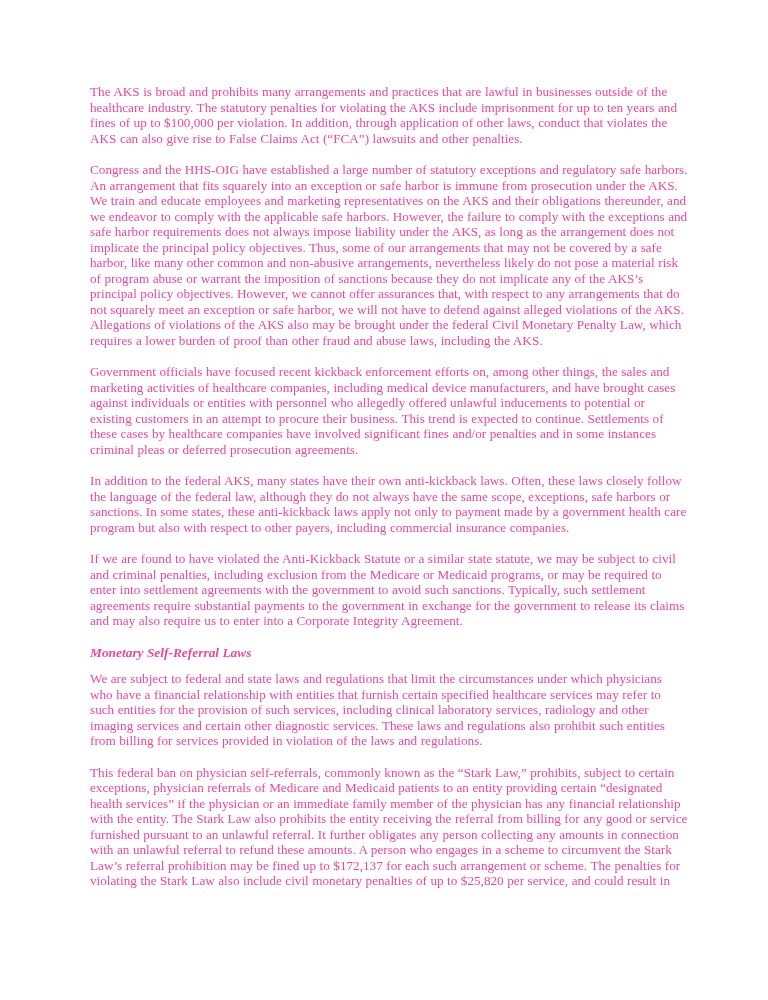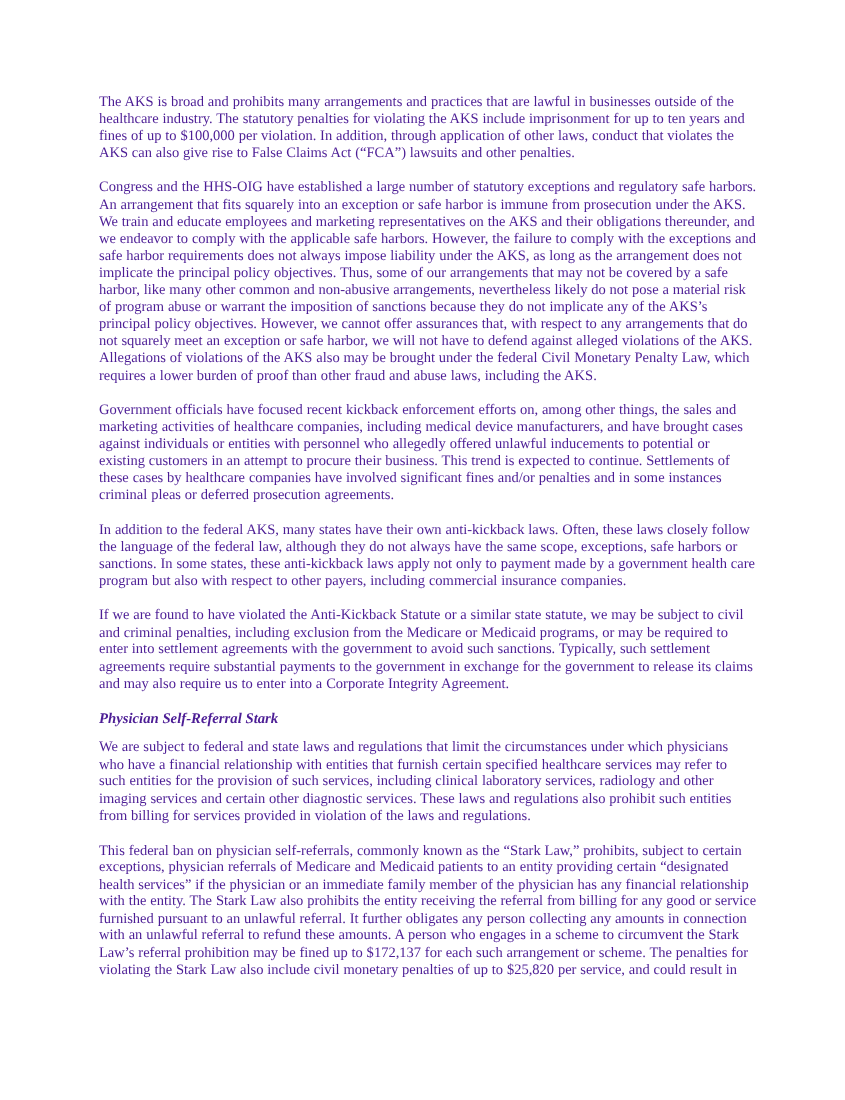--- a/index.html
+++ b/index.html
@@ -5,21 +5,21 @@
   html, body {
     margin: 0;
     padding: 0;
     background: #ffffff;
   }
   .page {
     position: relative;
     width: 768px;
     height: 1000px;
     background: #ffffff;
-    color: #4c1d95;
+    color: #ec4899;
     font-family: "Liberation Serif", "DejaVu Serif", serif;
     overflow: hidden;
   }
   .content {
     position: absolute;
     left: 90px;
     top: 84px;
     width: 598px;
   }
   .para {
@@ -49,17 +49,17 @@
 </head>
 <body>
 
 <main class="page">
   <section class="content">
     <p class="para">The AKS is broad and prohibits many arrangements and practices that are lawful in businesses outside of the healthcare industry. The statutory penalties for violating the AKS include imprisonment for up to ten years and fines of up to $100,000 per violation. In addition, through application of other laws, conduct that violates the AKS can also give rise to False Claims Act (“FCA”) lawsuits and other penalties.</p>
     <p class="para">Congress and the HHS-OIG have established a large number of statutory exceptions and regulatory safe harbors. An arrangement that fits squarely into an exception or safe harbor is immune from prosecution under the AKS. We train and educate employees and marketing representatives on the AKS and their obligations thereunder, and we endeavor to comply with the applicable safe harbors. However, the failure to comply with the exceptions and safe harbor requirements does not always impose liability under the AKS, as long as the arrangement does not implicate the principal policy objectives. Thus, some of our arrangements that may not be covered by a safe harbor, like many other common and non-abusive arrangements, nevertheless likely do not pose a material risk of program abuse or warrant the imposition of sanctions because they do not implicate any of the AKS’s principal policy objectives. However, we cannot offer assurances that, with respect to any arrangements that do not squarely meet an exception or safe harbor, we will not have to defend against alleged violations of the AKS. Allegations of violations of the AKS also may be brought under the federal Civil Monetary Penalty Law, which requires a lower burden of proof than other fraud and abuse laws, including the AKS.</p>
     <p class="para">Government officials have focused recent kickback enforcement efforts on, among other things, the sales and marketing activities of healthcare companies, including medical device manufacturers, and have brought cases against individuals or entities with personnel who allegedly offered unlawful inducements to potential or existing customers in an attempt to procure their business. This trend is expected to continue. Settlements of these cases by healthcare companies have involved significant fines and/or penalties and in some instances criminal pleas or deferred prosecution agreements.</p>
     <p class="para">In addition to the federal AKS, many states have their own anti-kickback laws. Often, these laws closely follow the language of the federal law, although they do not always have the same scope, exceptions, safe harbors or sanctions. In some states, these anti-kickback laws apply not only to payment made by a government health care program but also with respect to other payers, including commercial insurance companies.</p>
     <p class="para">If we are found to have violated the Anti-Kickback Statute or a similar state statute, we may be subject to civil and criminal penalties, including exclusion from the Medicare or Medicaid programs, or may be required to enter into settlement agreements with the government to avoid such sanctions. Typically, such settlement agreements require substantial payments to the government in exchange for the government to release its claims and may also require us to enter into a Corporate Integrity Agreement.</p>
-    <h2 class="heading">Physician Self-Referral Stark</h2>
+    <h2 class="heading">Monetary Self-Referral Laws</h2>
     <p class="para">We are subject to federal and state laws and regulations that limit the circumstances under which physicians who have a financial relationship with entities that furnish certain specified healthcare services may refer to such entities for the provision of such services, including clinical laboratory services, radiology and other imaging services and certain other diagnostic services. These laws and regulations also prohibit such entities from billing for services provided in violation of the laws and regulations.</p>
     <p class="para">This federal ban on physician self-referrals, commonly known as the “Stark Law,” prohibits, subject to certain exceptions, physician referrals of Medicare and Medicaid patients to an entity providing certain “designated health services” if the physician or an immediate family member of the physician has any financial relationship with the entity. The Stark Law also prohibits the entity receiving the referral from billing for any good or service furnished pursuant to an unlawful referral. It further obligates any person collecting any amounts in connection with an unlawful referral to refund these amounts. A person who engages in a scheme to circumvent the Stark Law’s referral prohibition may be fined up to $172,137 for each such arrangement or scheme. The penalties for violating the Stark Law also include civil monetary penalties of up to $25,820 per service, and could result in</p>
   </section>
 </main>
 
 </body></html>

